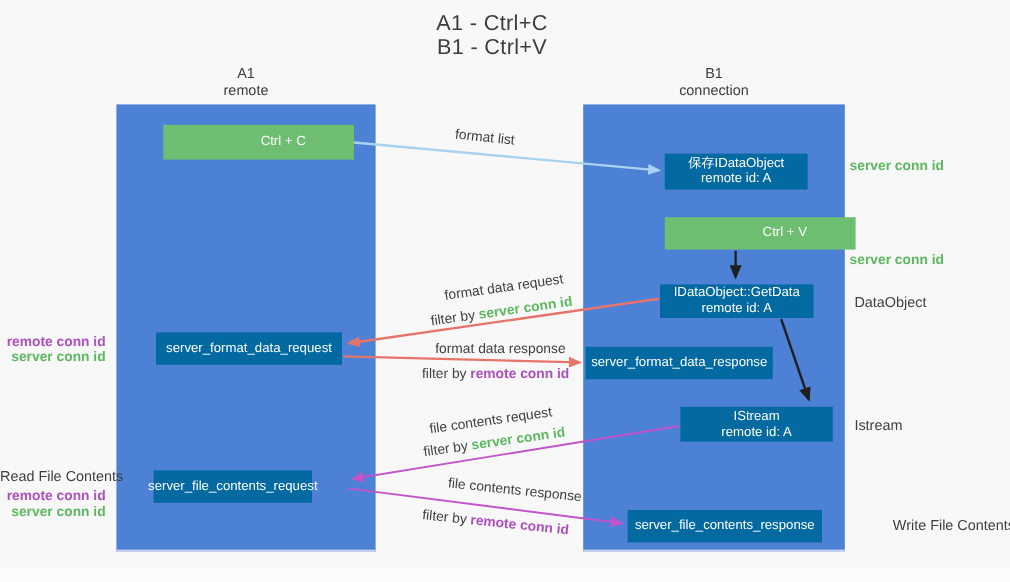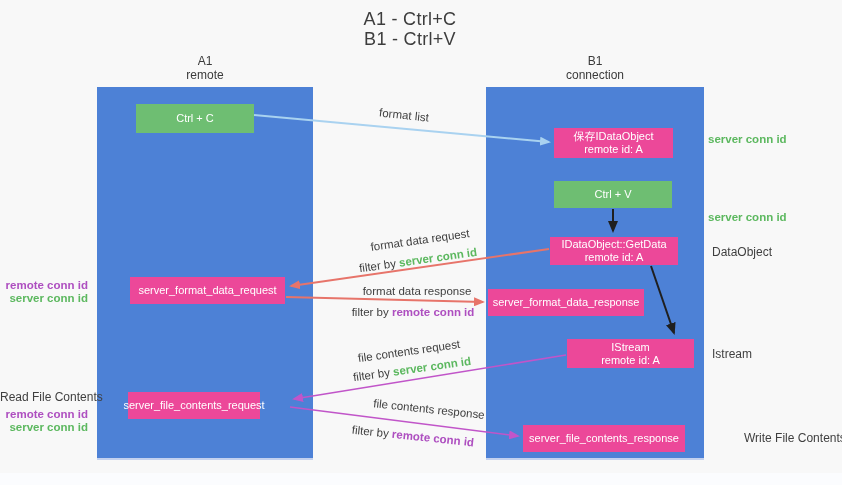--- a/index.html
+++ b/index.html
@@ -28,22 +28,22 @@
     border-bottom:2px solid #c3d1ef;
   }
   .lane.a{left:97px;width:216px;}
   .lane.b{left:486px;width:218px;}
   
   .node{
     z-index:4;color:#fff;text-align:center;
     display:flex;flex-direction:column;align-items:center;justify-content:center;
     font-size:11px;line-height:13px;
   }
-  .node.green{background:#6ebe72;}
-  .node.orange{background:#ec4899;}
+  .node.green{background:#6ebe72;padding-left:41px;}
+  .node.orange{background:#0369a1;}
   .n-ctrlc{left:136px;top:104px;width:118px;height:29px;}
   .n-save{left:554px;top:128px;width:119px;height:30px;}
   .n-ctrlv{left:554px;top:181px;width:118px;height:27px;}
   .n-getdata{left:550px;top:237px;width:128px;height:28px;}
   .n-fmtreq{left:130px;top:277px;width:155px;height:27px;}
   .n-fmtresp{left:488px;top:289px;width:156px;height:27px;}
   .n-istream{left:567px;top:339px;width:127px;height:29px;}
   .n-filereq{left:128px;top:392px;width:132px;height:27px;}
   .n-fileresp{left:523px;top:425px;width:162px;height:27px;}
   

